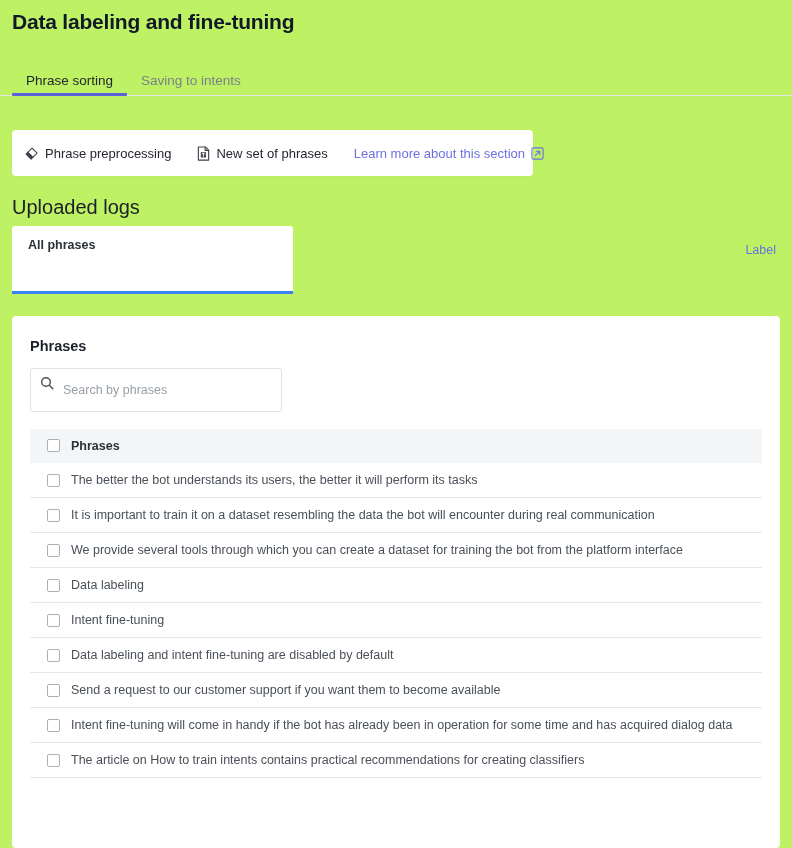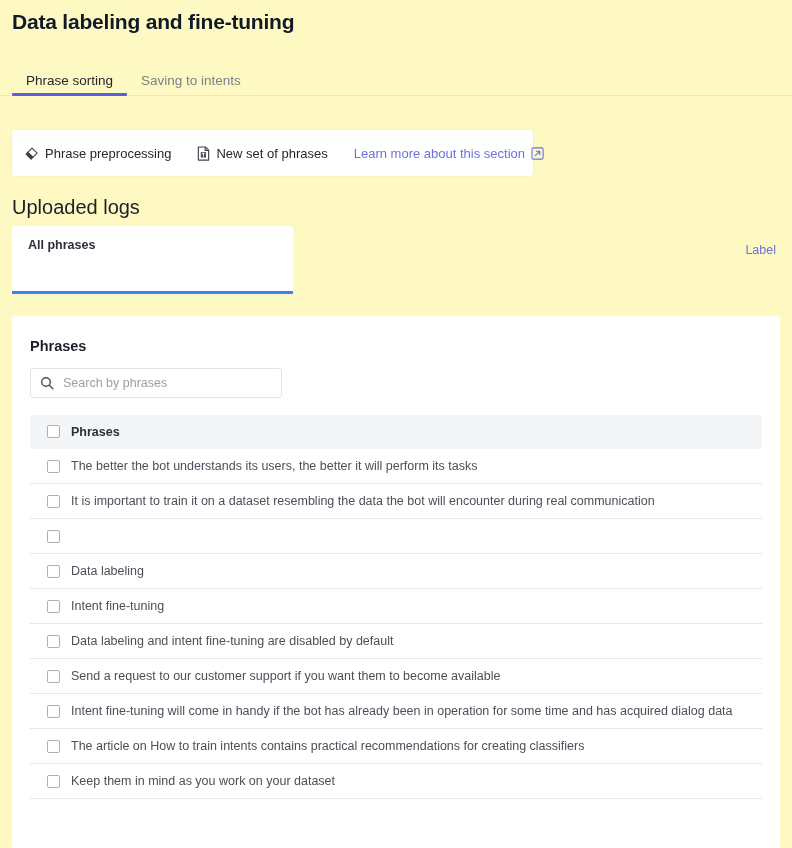--- a/index.html
+++ b/index.html
@@ -9,21 +9,21 @@
     width: 792px;
     height: 848px;
     background: #f4f5f7;
     font-family: "Liberation Sans", sans-serif;
     -webkit-font-smoothing: antialiased;
   }
   .page {
     position: relative;
     width: 792px;
     height: 848px;
-    background: #fef9c3;
+    background: #bef264;
     overflow: hidden;
   }
 
   
   .page-title {
     position: absolute;
     left: 12px;
     top: 10px;
     font-size: 21px;
     font-weight: bold;
@@ -151,21 +151,21 @@
   }
   .panel-title {
     font-size: 14.5px;
     font-weight: bold;
     color: #1b1f27;
     margin: 6px 0 14px 0;
   }
   .search-box {
     position: relative;
     width: 252px;
-    height: 30px;
+    height: 44px;
     border: 1px solid #e1e3e6;
     border-radius: 3px;
     display: flex;
     align-items: center;
     padding-left: 30px;
     background: #fff;
     margin-bottom: 17px;
   }
   .search-box input {
     border: none;
@@ -299,20 +299,21 @@
       <div class="prow">
         <div class="cbox"></div>
         <div class="ptext">The better the bot understands its users, the better it will perform its tasks</div>
       </div>
       <div class="prow">
         <div class="cbox"></div>
         <div class="ptext">It is important to train it on a dataset resembling the data the bot will encounter during real communication</div>
       </div>
       <div class="prow">
         <div class="cbox"></div>
+        <div class="ptext">We provide several tools through which you can create a dataset for training the bot from the platform interface</div>
       </div>
       <div class="prow">
         <div class="cbox"></div>
         <div class="ptext">Data labeling</div>
       </div>
       <div class="prow">
         <div class="cbox"></div>
         <div class="ptext">Intent fine-tuning</div>
       </div>
       <div class="prow">
@@ -324,21 +325,17 @@
         <div class="ptext">Send a request to our customer support if you want them to become available</div>
       </div>
       <div class="prow">
         <div class="cbox"></div>
         <div class="ptext">Intent fine-tuning will come in handy if the bot has already been in operation for some time and has acquired dialog data</div>
       </div>
       <div class="prow">
         <div class="cbox"></div>
         <div class="ptext">The article on How to train intents contains practical recommendations for creating classifiers</div>
       </div>
-      <div class="prow">
-        <div class="cbox"></div>
-        <div class="ptext">Keep them in mind as you work on your dataset</div>
-      </div>
 
     </div>
   </div>
 
 </div>
 
 </body></html>

